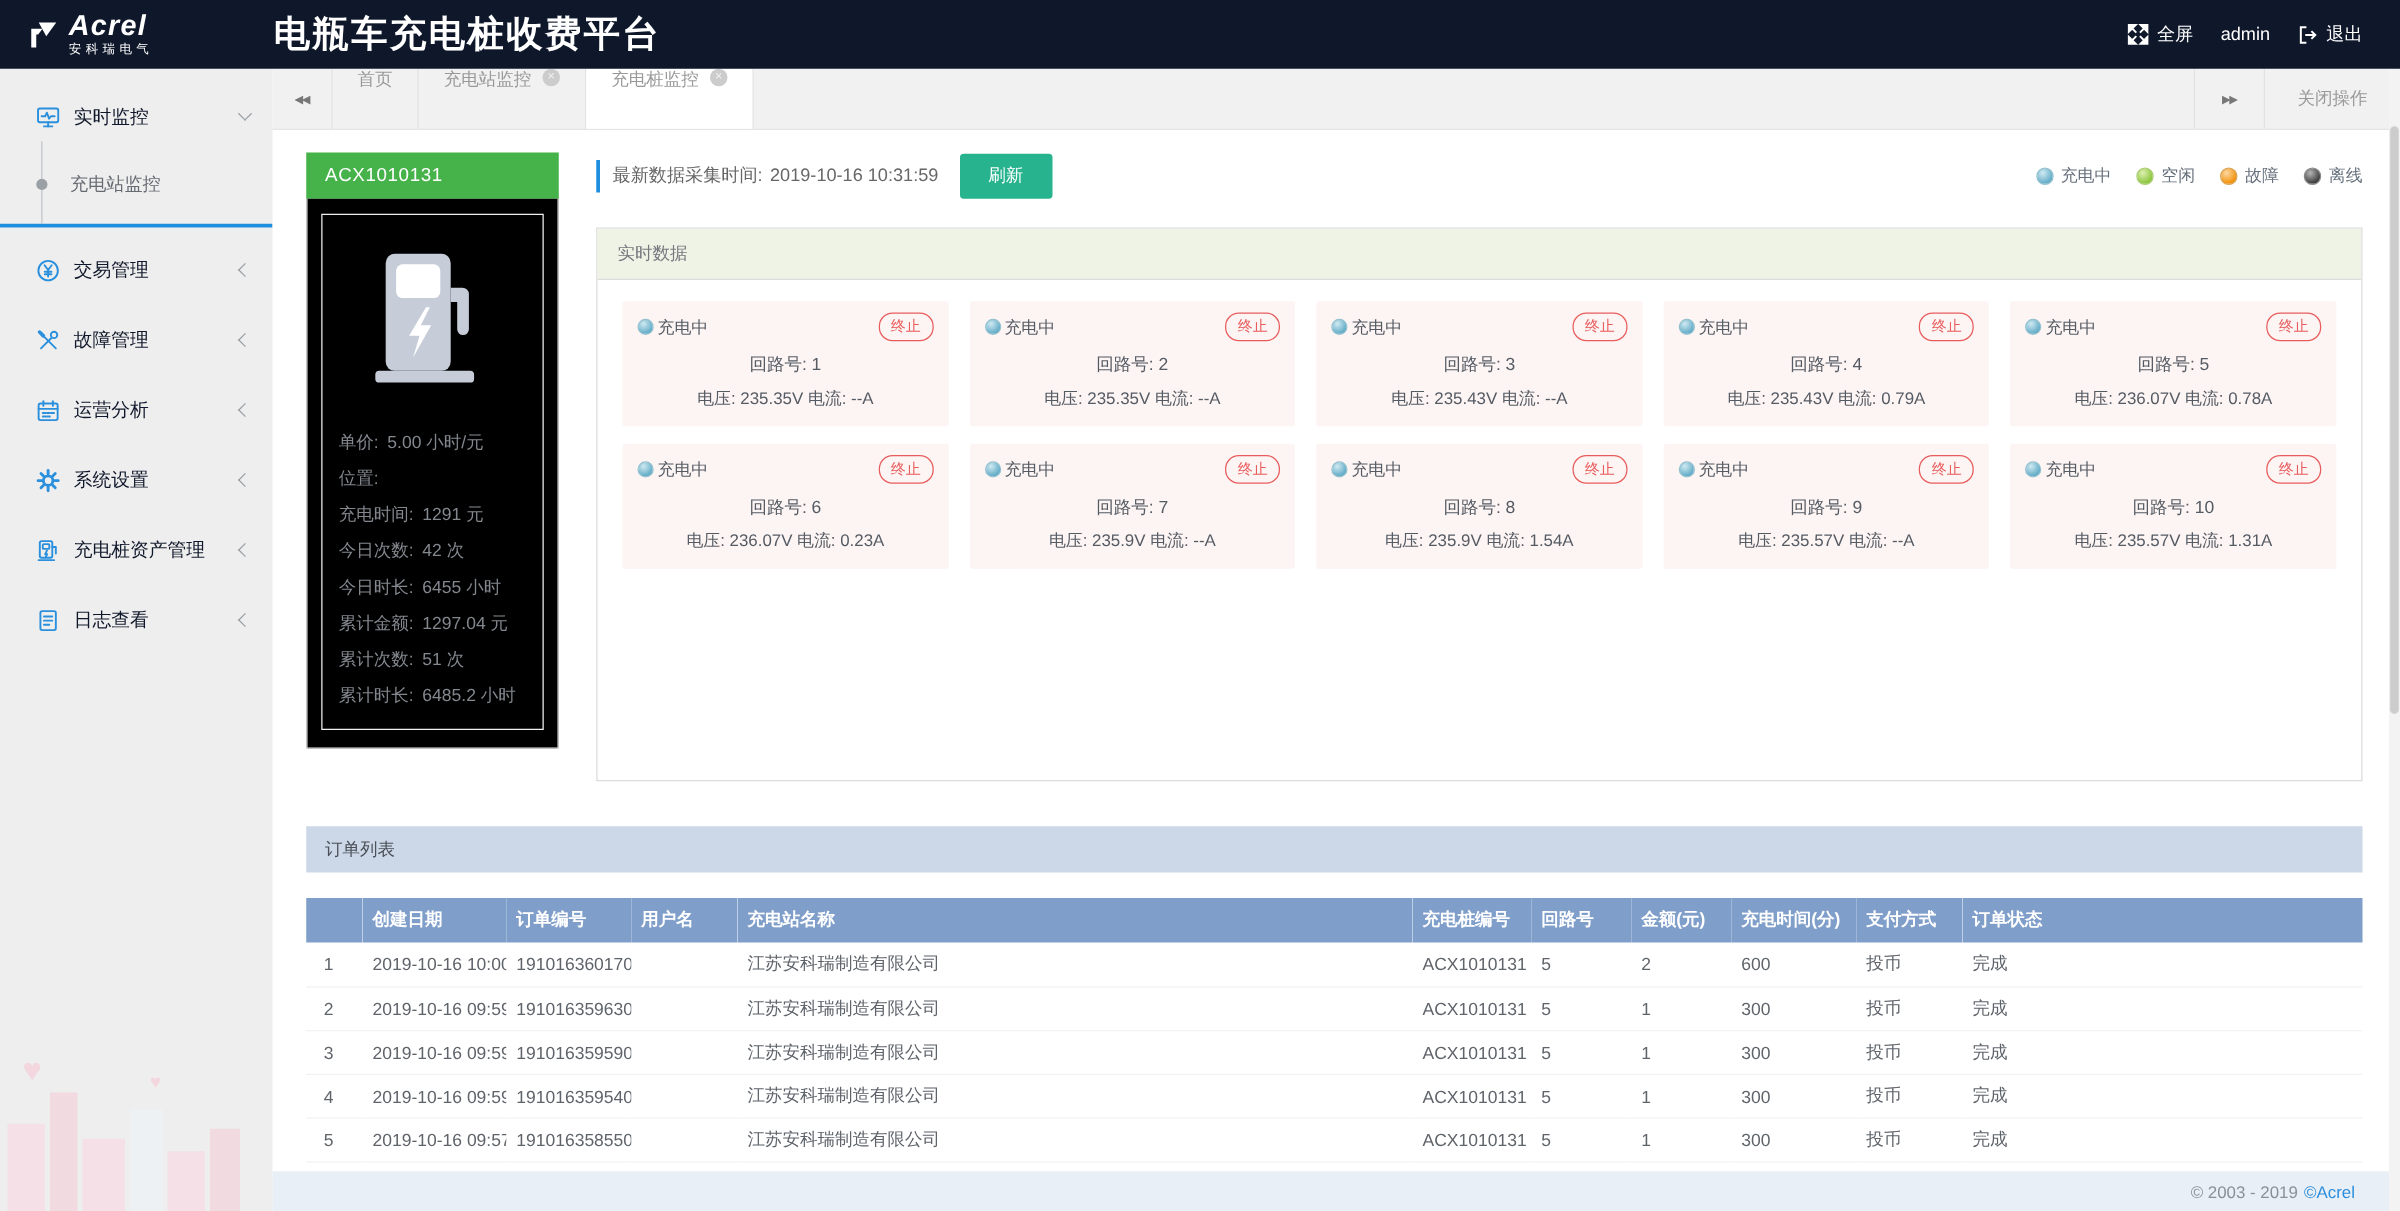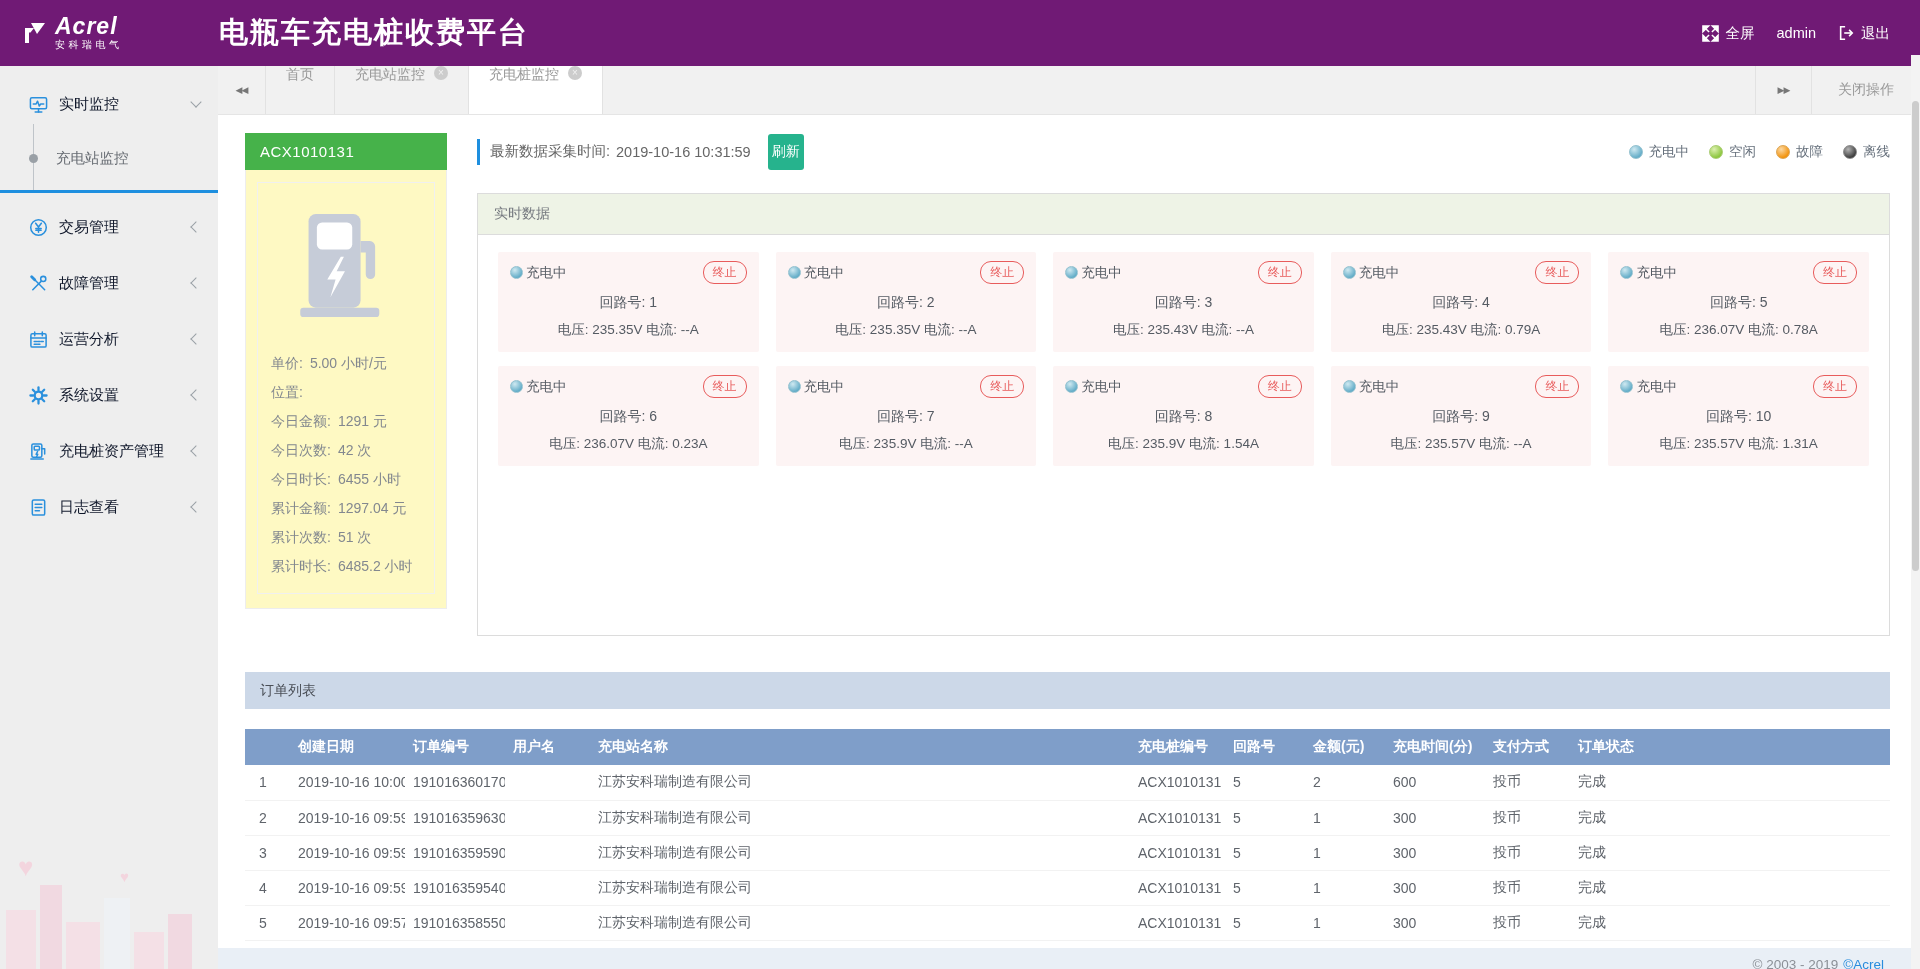--- a/index.html
+++ b/index.html
@@ -1,20 +1,20 @@
 <!DOCTYPE html>
 <html><head>
 <meta charset="utf-8">
 <style>
   * { box-sizing: border-box; margin: 0; padding: 0; }
   html,body { width:1920px; height:969px; overflow:hidden; background:#fff;
     font-family:"Liberation Sans","DejaVu Sans",sans-serif; }
 
   
-  .topbar { height:66px; background:#701a75; display:flex; align-items:center; color:#fff; position:relative; z-index:5; }
+  .topbar { height:55px; background:#0f172a; display:flex; align-items:center; color:#fff; position:relative; z-index:5; }
   .logo { display:flex; align-items:center; gap:7px; padding-left:22px; width:205px; flex-shrink:0; }
   .logo-mark { width:26px; height:26px; }
   .logo-text { font-size:23px; font-weight:bold; font-style:italic; line-height:22px; letter-spacing:1px; }
   .logo-sub { font-size:10px; letter-spacing:3.5px; margin-top:1px; }
   .app-title { font-size:29px; font-weight:bold; letter-spacing:2px; margin-left:14px; }
   .topbar-right { margin-left:auto; display:flex; align-items:center; padding-right:30px; font-size:14.5px; }
   .topbar-right .hgroup { display:flex; align-items:center; gap:7px; cursor:pointer; }
   .topbar-right .sep { width:22px; }
 
   
@@ -64,34 +64,34 @@
   .close-ops { display:flex; align-items:center; padding:0 26px; border-left:1px solid #e2e2e2; cursor:pointer; white-space:nowrap; }
 
   
   .content { flex:1; padding:18px 30px 0 27px; overflow:hidden; }
   .top-region { display:flex; gap:30px; }
 
   
   .left-col { width:202px; flex-shrink:0; }
   .device-header { height:37px; background:#46b24a; color:#fff; font-size:15px; display:flex; align-items:center;
     padding-left:15px; letter-spacing:.5px; }
-  .device-card { background:#fef9c3; border:1px solid #ededed; border-top:none; padding:12px 11px 14px; }
+  .device-card { background:#000000; border:1px solid #ededed; border-top:none; padding:12px 11px 14px; }
   .device-inner { border:1px solid #f0f0f0; padding:22px 13px 12px; }
   .device-icon-wrap { text-align:center; margin-bottom:22px; }
   .stat-line { font-size:14px; color:#83888f; line-height:29px; white-space:nowrap; }
   .stat-value { margin-left:7px; }
 
   
   .right-col { flex:1; min-width:0; }
   .info-row { display:flex; align-items:center; height:37px; margin-bottom:23px; }
   .v-bar { width:3px; height:26px; background:#1e8fdf; margin-right:10px; flex-shrink:0; }
   .collect-label, .collect-time { font-size:14.5px; color:#666; }
   .collect-time { margin-left:6px; }
   .refresh-btn { margin-left:17px; background:#26b38d; color:#fff; border:none; border-radius:3px;
-    padding:9px 4px; font-size:14px; cursor:pointer; }
+    padding:9px 23px; font-size:14px; cursor:pointer; }
   .legend { margin-left:auto; display:flex; align-items:center; gap:20px; }
   .legend-item { display:flex; align-items:center; gap:6px; font-size:13.5px; color:#66707c; }
   .orb { width:14px; height:14px; border-radius:50%; display:inline-block; flex-shrink:0; }
   .orb.charging { background:radial-gradient(circle at 35% 28%, #cfe9f1, #64adc8 72%); border:1px solid #93c1cf; }
   .orb.idle     { background:radial-gradient(circle at 35% 28%, #ddf0b0, #8cc63e 72%); border:1px solid #abcd74; }
   .orb.fault    { background:radial-gradient(circle at 35% 28%, #fcd8a2, #f2930d 72%); border:1px solid #dca452; }
   .orb.offline  { background:radial-gradient(circle at 35% 28%, #b5b5b5, #3e3e3e 72%); border:1px solid #8a8a8a; }
 
   .rt-panel { border:1px solid #dcdcdc; }
   .rt-header { background:#eef3e6; border-bottom:1px solid #dcdcdc; padding:11px 16px; font-size:14px; color:#75797f; }
@@ -327,21 +327,21 @@
                   <rect x="14" y="4" width="50" height="90" rx="7" fill="#c6ccd8"></rect>
                   <rect x="22" y="12" width="34" height="26" rx="5" fill="#ffffff"></rect>
                   <polygon points="45,45 32,67 40,67 35,84 49,59 41,59 48,45" fill="#ffffff"></polygon>
                   <path d="M64 30 h9 a5 5 0 0 1 5 5 v27 a4.5 4.5 0 0 1 -9 0 v-21 h-5 z" fill="#c6ccd8"></path>
                   <rect x="6" y="94" width="76" height="9" rx="3" fill="#c6ccd8"></rect>
                 </svg>
               </div>
               <div id="device-stats">
                   <div class="stat-line"><span class="stat-label">单价:</span><span class="stat-value">5.00 小时/元</span></div>
                   <div class="stat-line"><span class="stat-label">位置:</span></div>
-                  <div class="stat-line"><span class="stat-label">今日金额:</span><span class="stat-value">1291 元</span></div>
+                  <div class="stat-line"><span class="stat-label">充电时间:</span><span class="stat-value">1291 元</span></div>
                   <div class="stat-line"><span class="stat-label">今日次数:</span><span class="stat-value">42 次</span></div>
                   <div class="stat-line"><span class="stat-label">今日时长:</span><span class="stat-value">6455 小时</span></div>
                   <div class="stat-line"><span class="stat-label">累计金额:</span><span class="stat-value">1297.04 元</span></div>
                   <div class="stat-line"><span class="stat-label">累计次数:</span><span class="stat-value">51 次</span></div>
                   <div class="stat-line"><span class="stat-label">累计时长:</span><span class="stat-value">6485.2 小时</span></div>
                 </div>
             </div>
           </div>
         </div>
 

